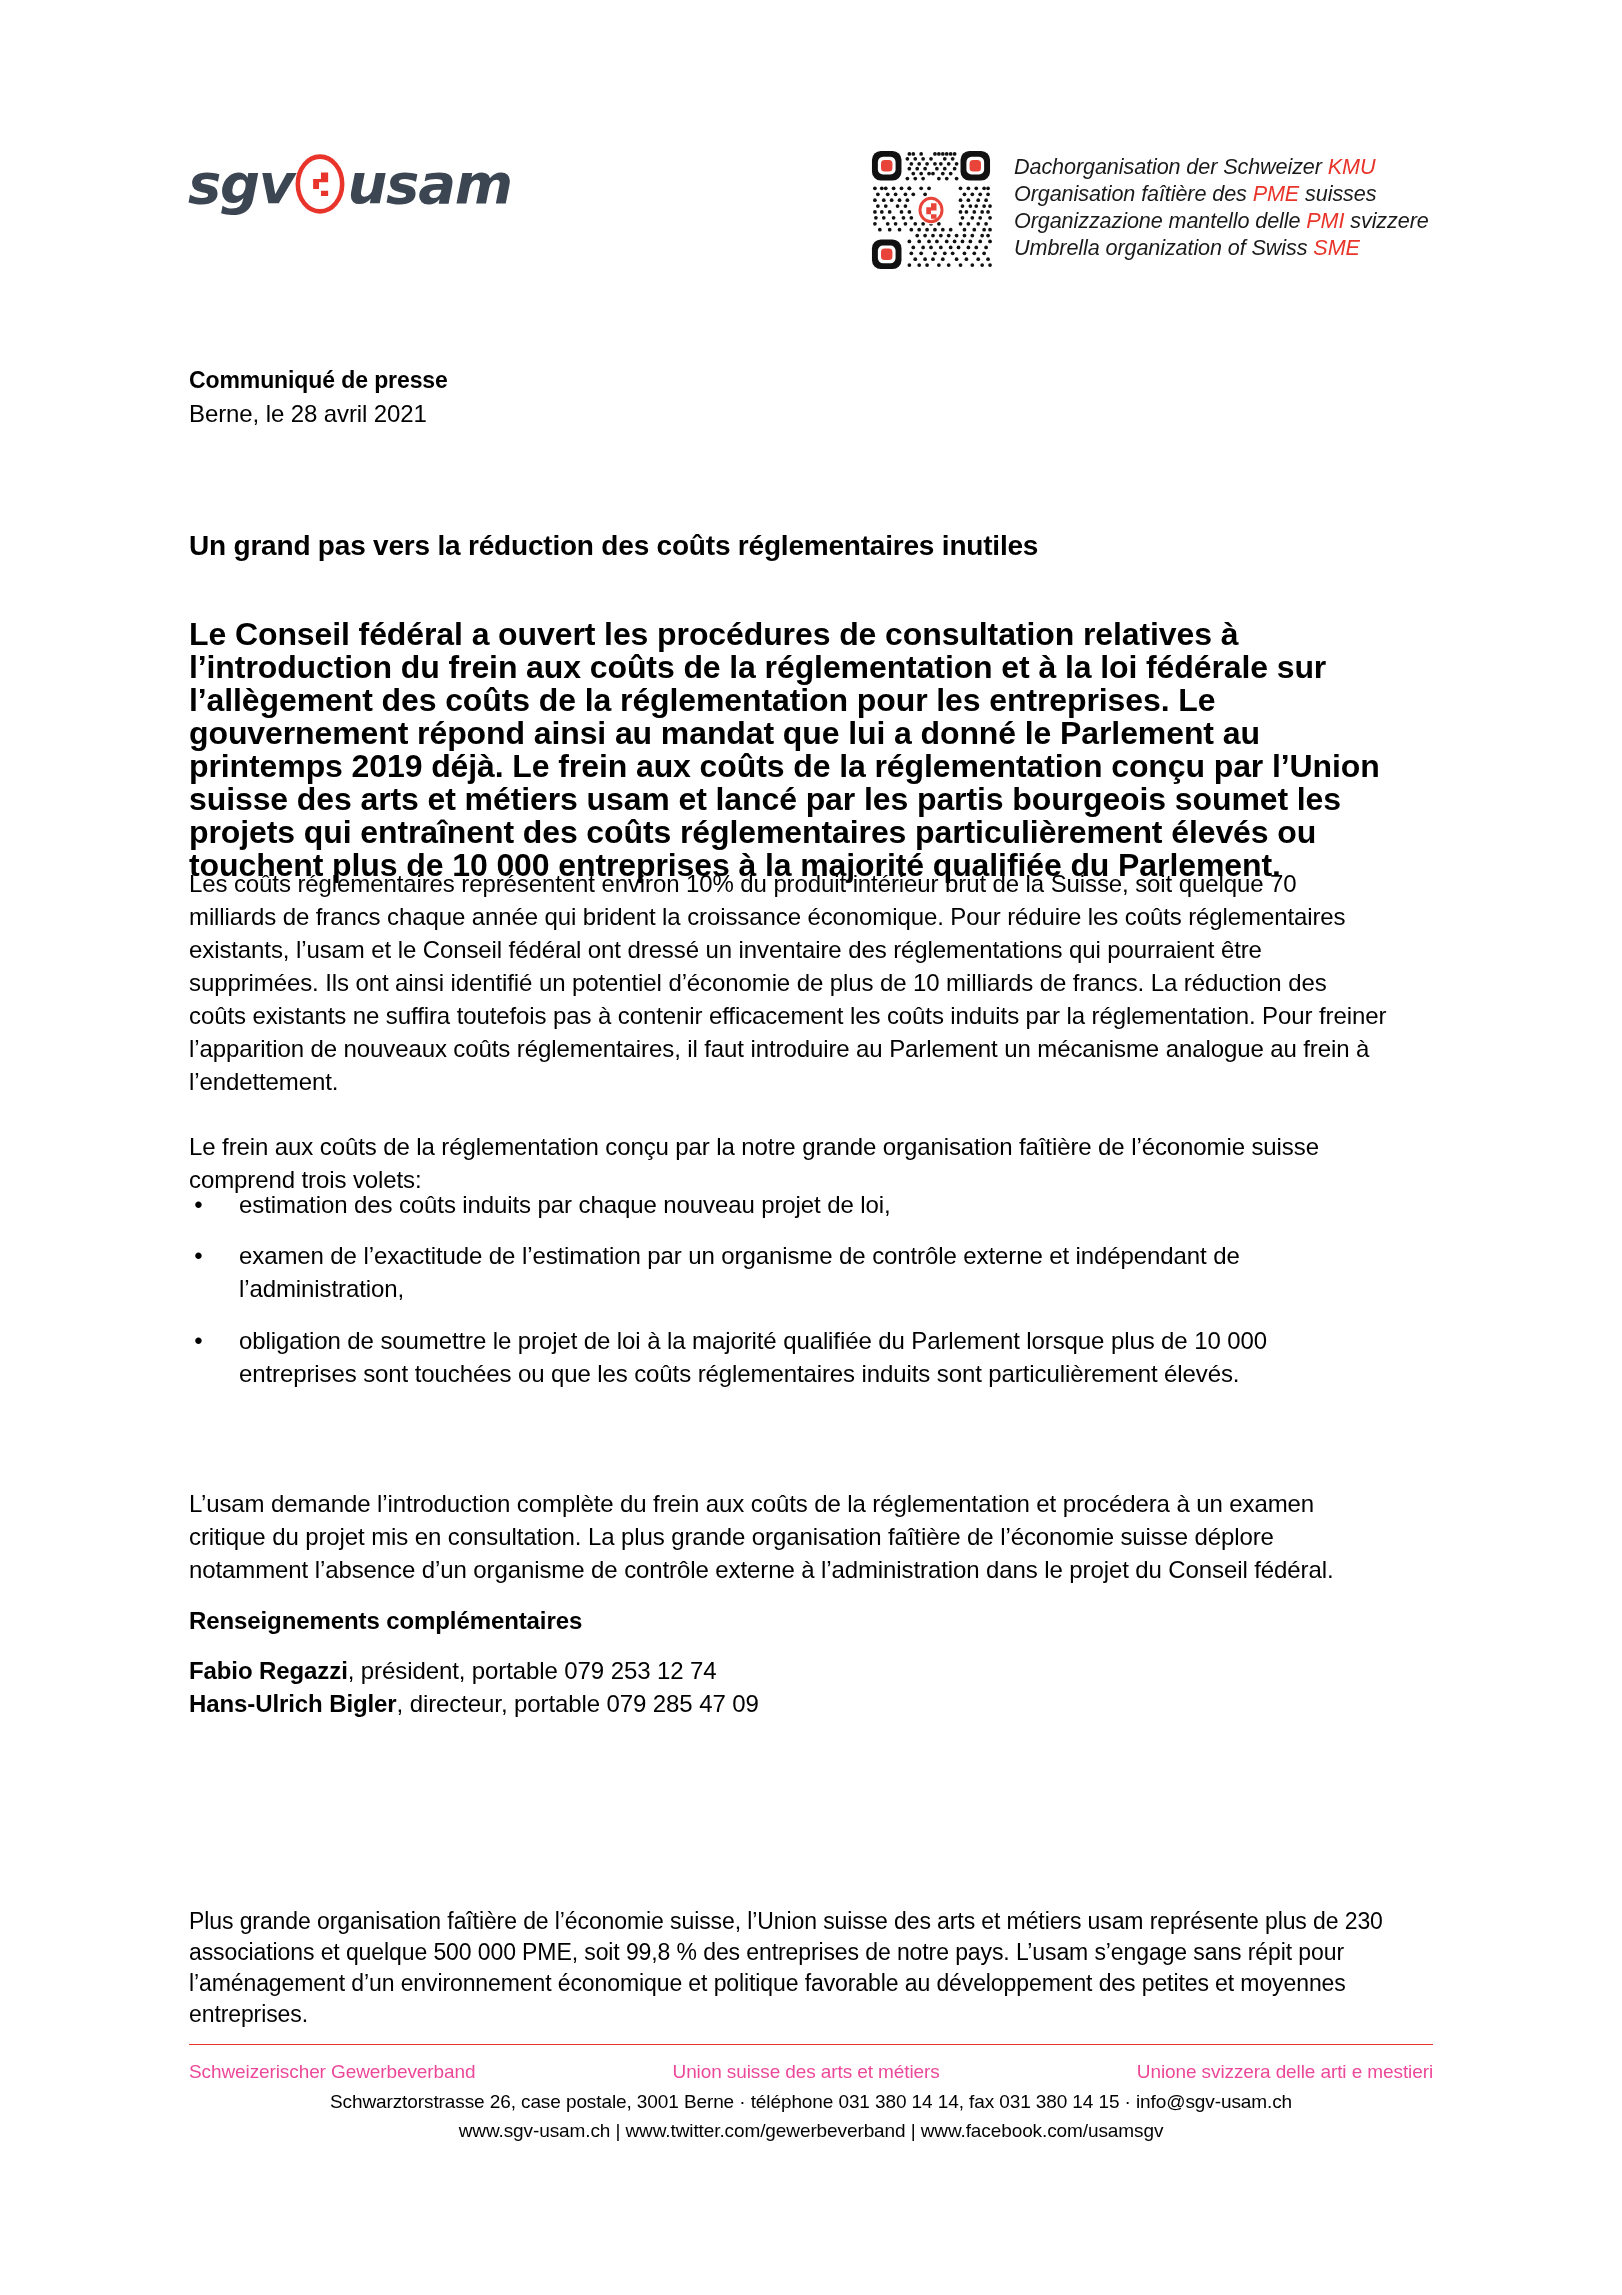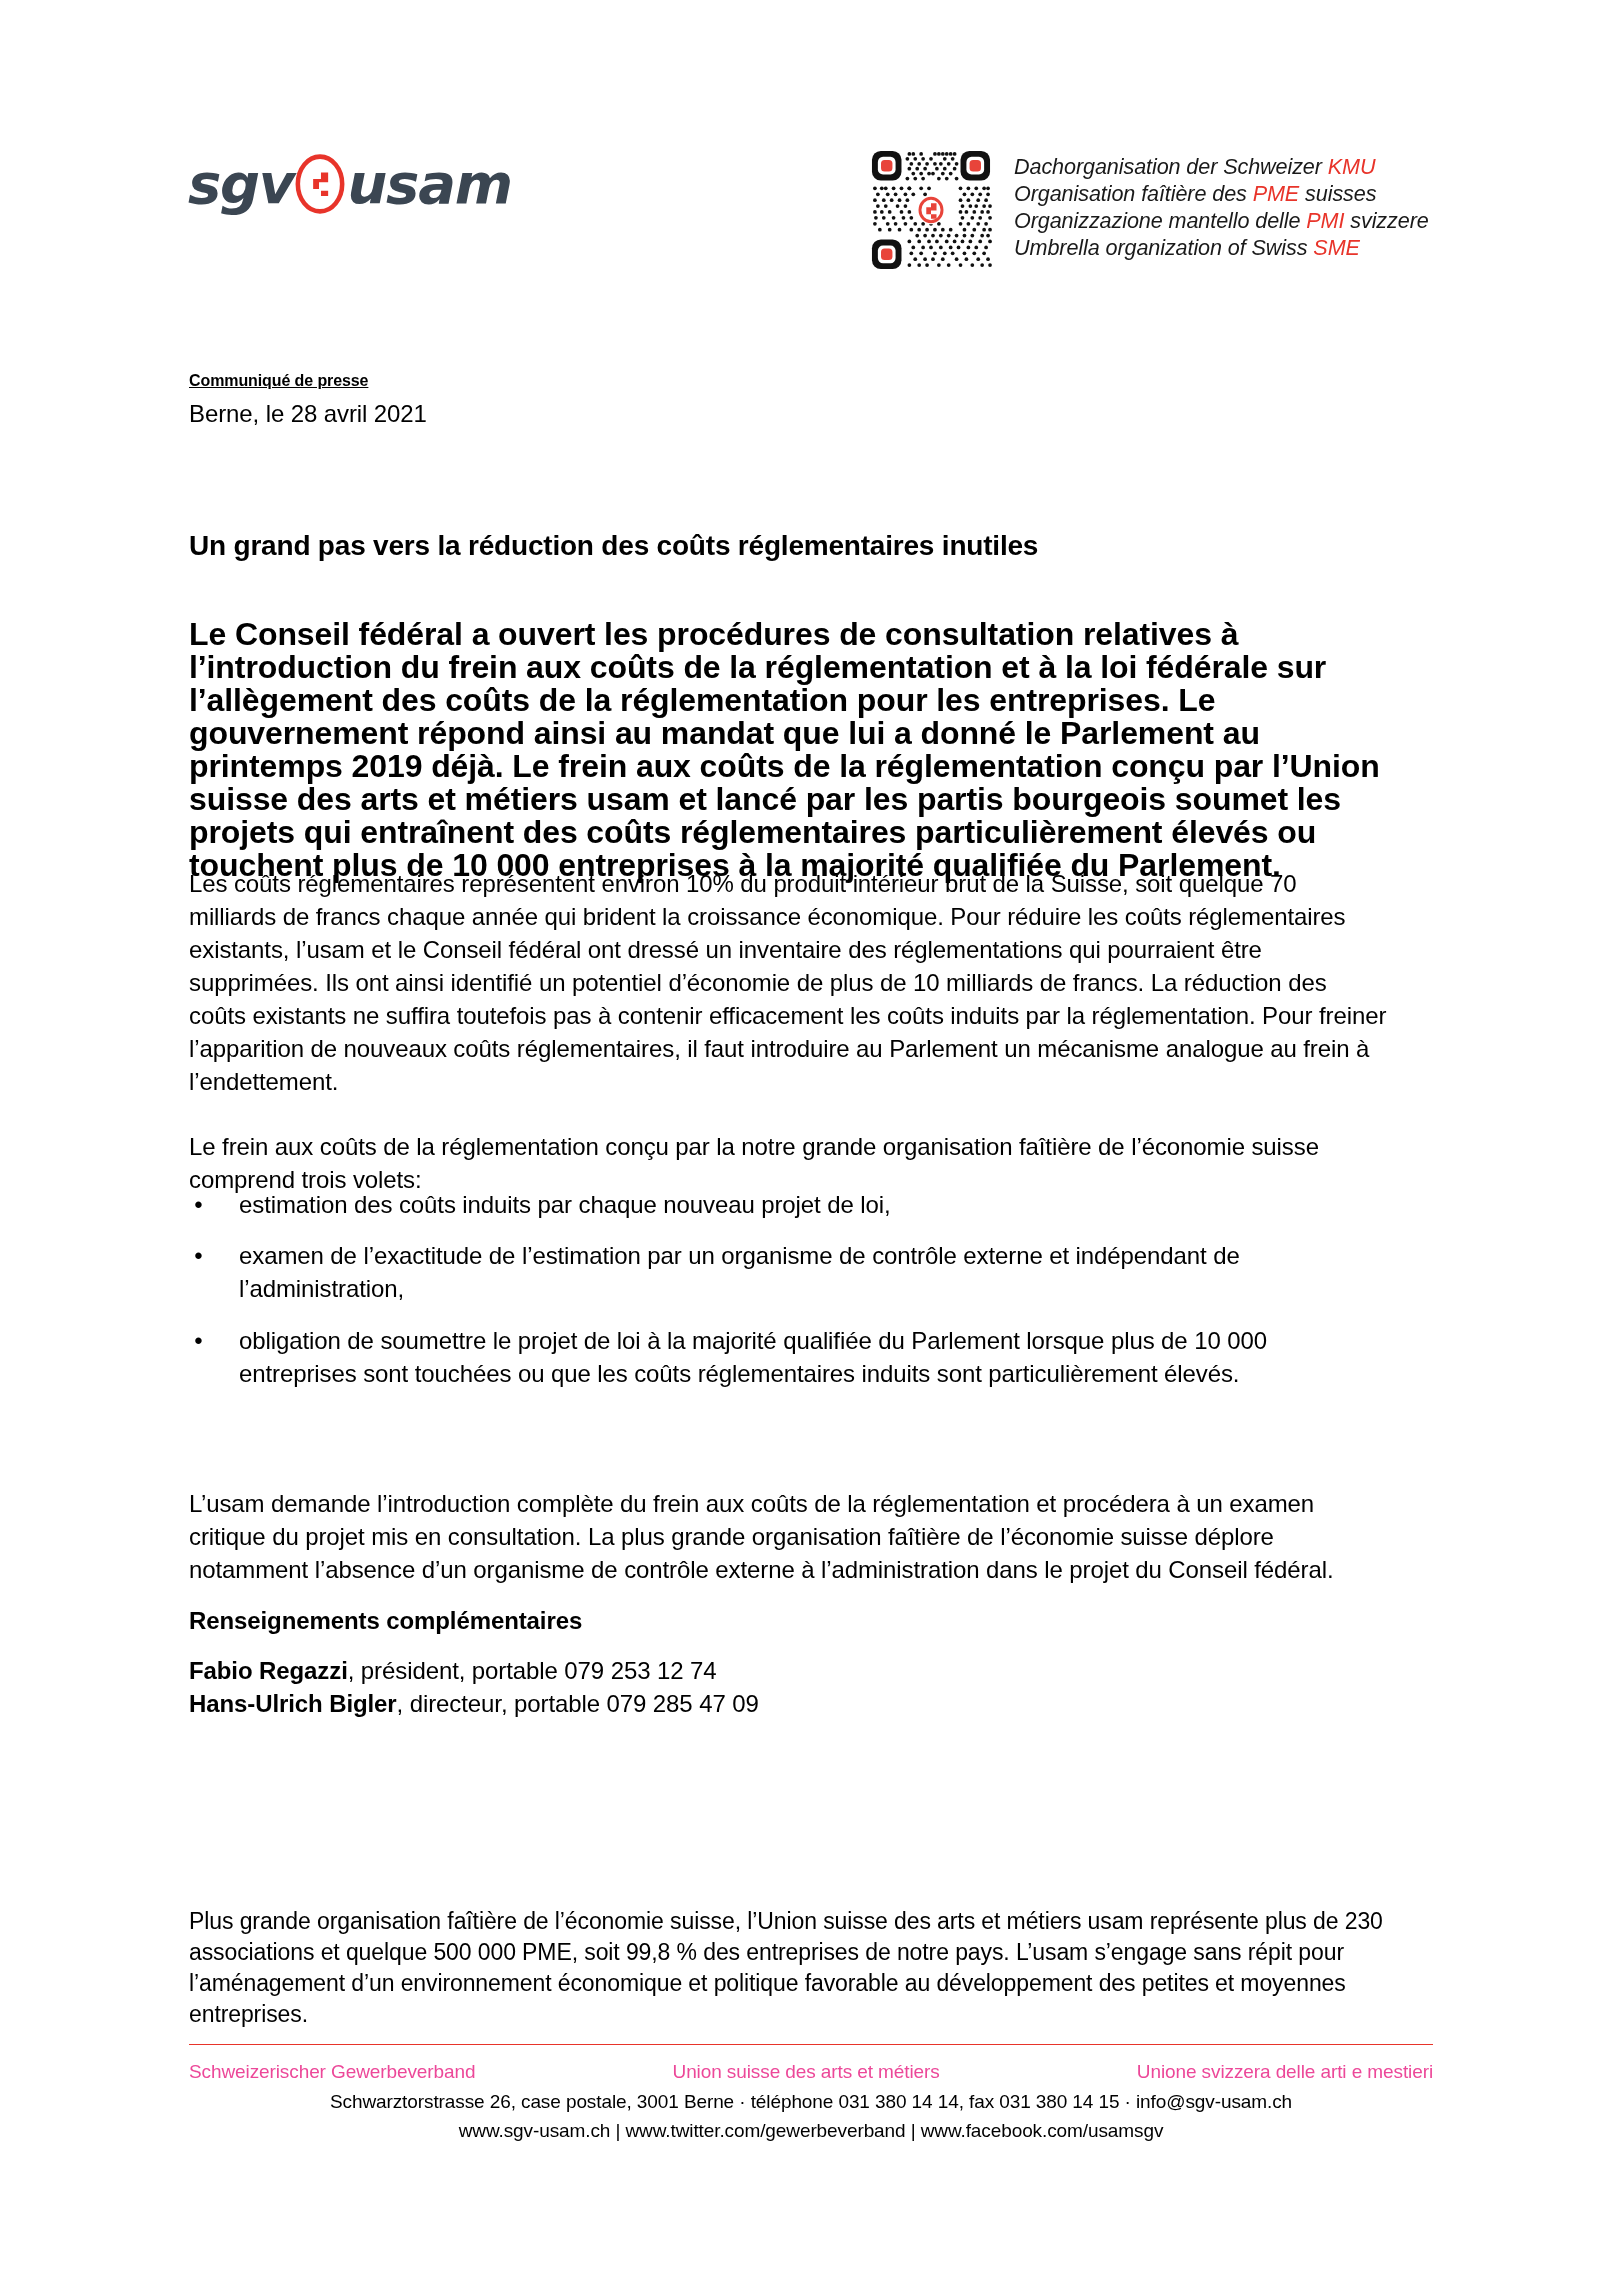--- a/index.html
+++ b/index.html
@@ -109,25 +109,24 @@
     width: 1243px;
   }
 
   .kicker {
     position: absolute;
     top: 364px;
     left: 0;
     width: 1243px;
   }
   .kicker-title {
-    font-size: 16px;
+    font-size: 23px;
     font-weight: bold;
     line-height: 33px;
     letter-spacing: -0.1px;
-    text-decoration: underline;
   }
   .kicker-date {
     font-size: 24px;
     line-height: 33px;
     letter-spacing: -0.1px;
   }
 
   .headline {
     position: absolute;
     top: 509px;

